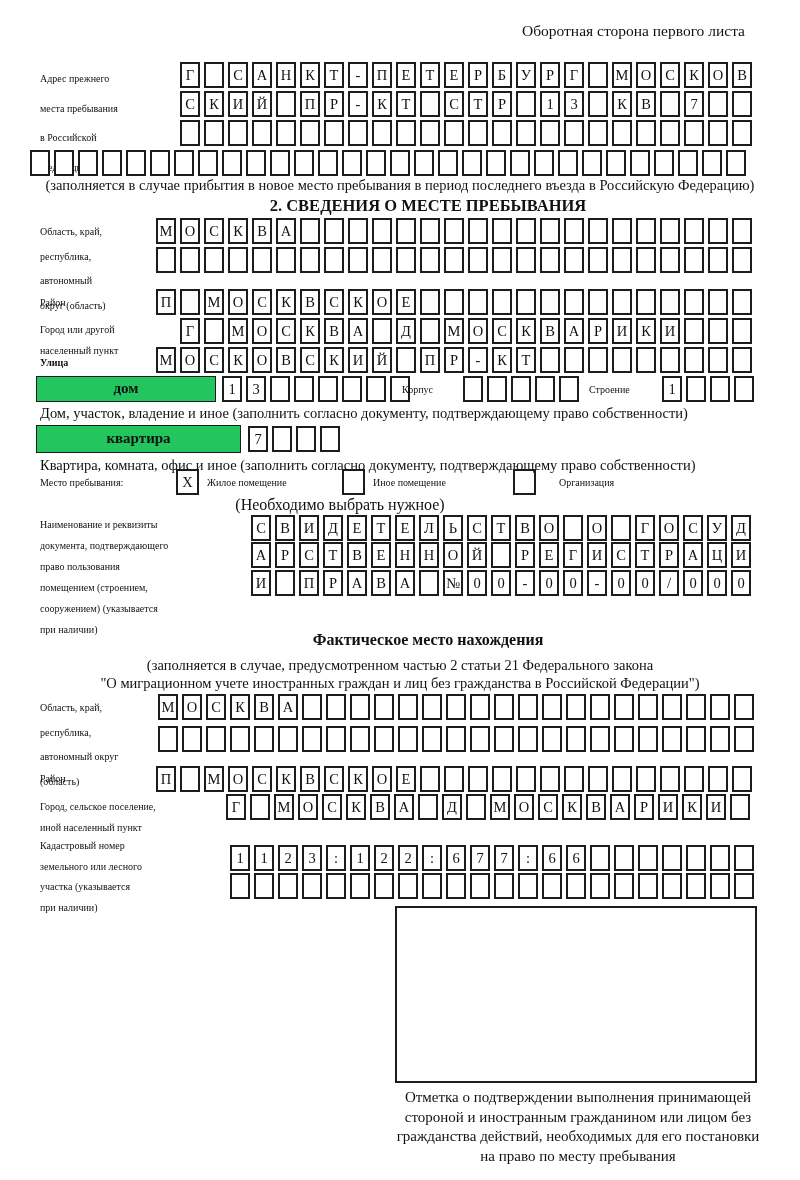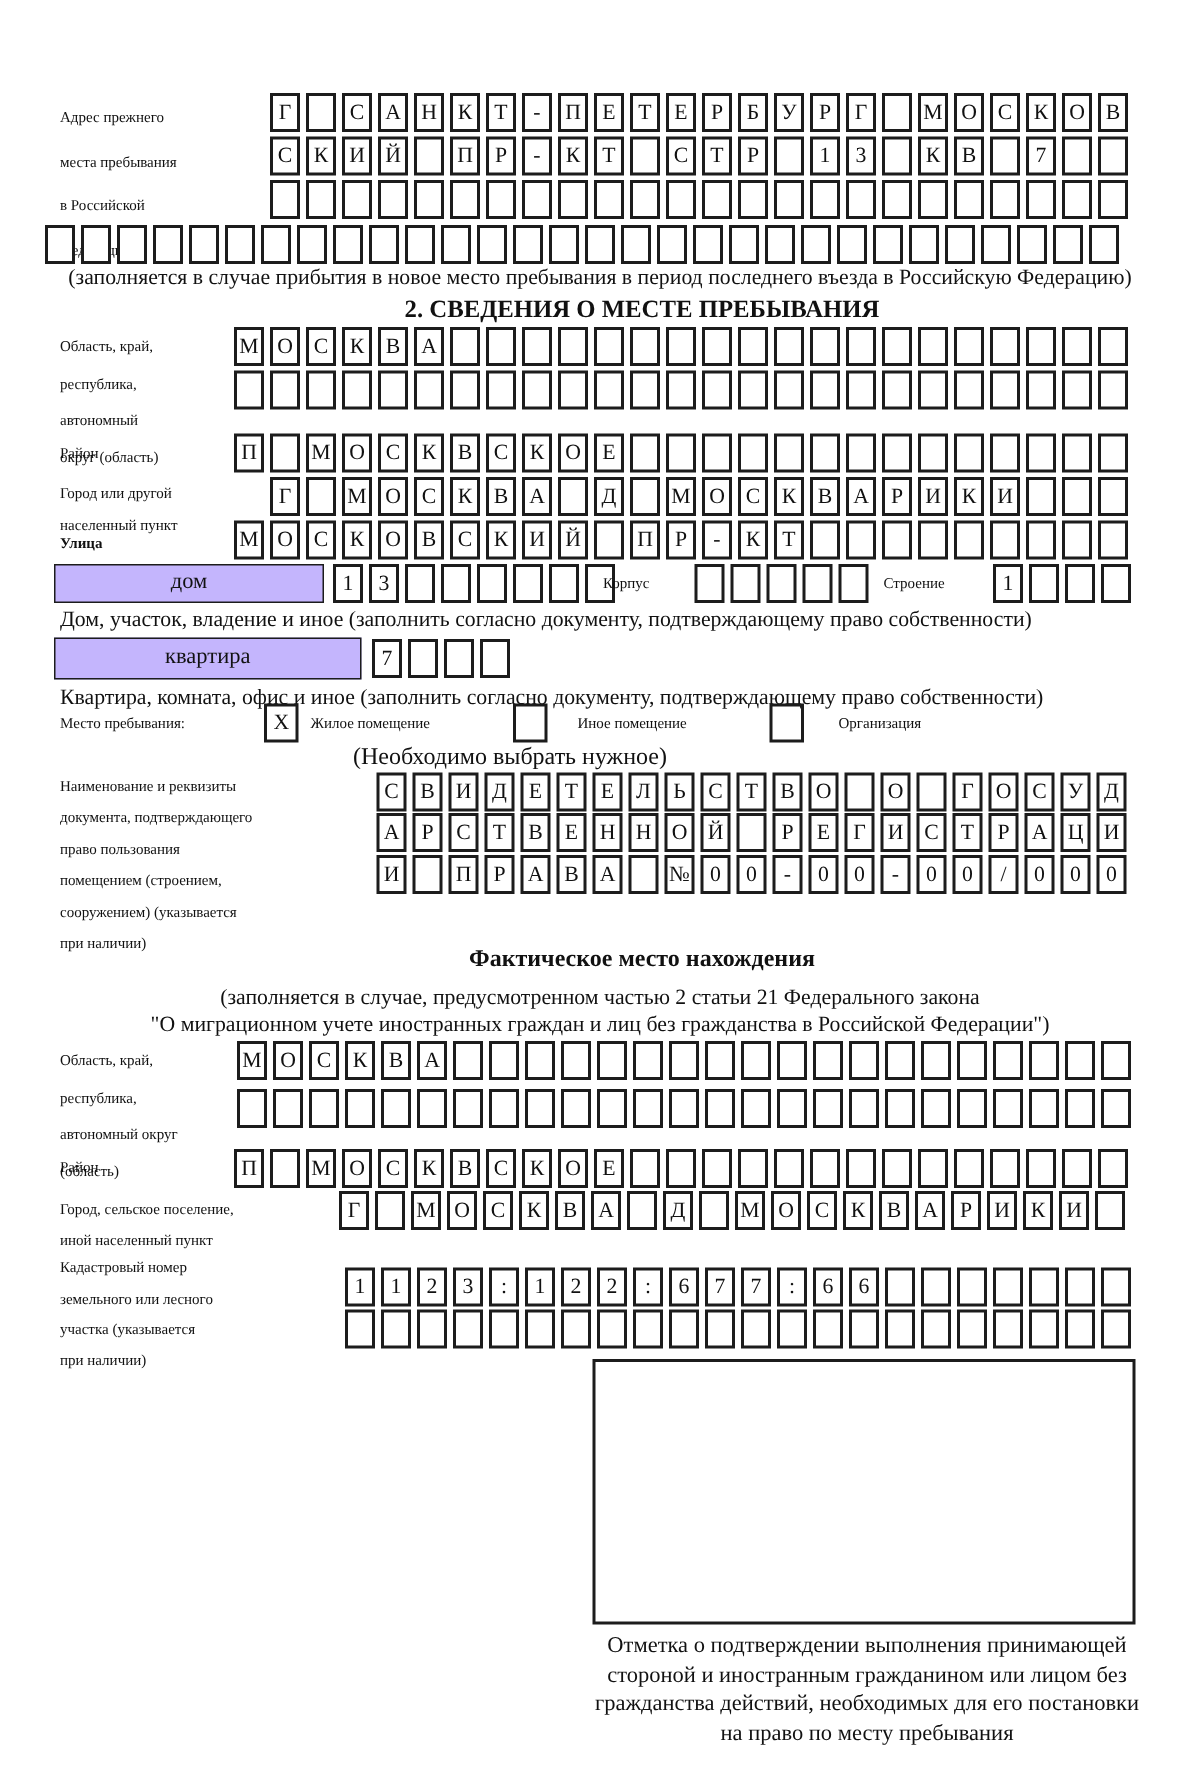--- a/index.html
+++ b/index.html
@@ -23,39 +23,39 @@
   .lbl-obl1{left:40px;top:220px;line-height:24.5px;}
   .g-obl1a{left:156px;top:218px;}
   .g-obl1b{left:156px;top:247px;}
   .lbl-rayon1{left:40px;top:293px;}
   .g-rayon1{left:156px;top:289px;}
   .lbl-gorod1{left:40px;top:319px;line-height:21px;}
   .g-gorod1{left:180px;top:318px;}
   .lbl-ulitsa{left:40px;top:353px;font-weight:bold;}
   .g-ulitsa{left:156px;top:347px;}
   .bigbox{position:absolute;box-sizing:border-box;border:1.7px solid #1c1c1c;
-          text-align:center;font-size:15px;background:#c4b5fd;}
+          text-align:center;font-size:15px;background:#22c55e;font-weight:bold;}
   .dom-box{left:36px;top:376px;width:180px;height:26px;line-height:23px;}
   .g-dom{left:222px;top:376px;}
   .lbl-korpus{left:402px;top:380px;}
   .g-korpus{left:463px;top:376px;}
   .lbl-stroenie{left:589px;top:380px;}
   .g-stroenie{left:662px;top:376px;}
   .note-left{position:absolute;left:40px;font-size:14.5px;white-space:nowrap;}
   .dom-note{top:405px;}
   .kv-box{left:36px;top:425px;width:205px;height:28px;line-height:25px;}
   .g-kv{left:248px;top:426px;}
   .kv-note{top:457px;}
   .lbl-stay{left:40px;top:473px;}
   .checkbox{position:absolute;box-sizing:border-box;width:23px;height:26px;border:2px solid #1c1c1c;
             text-align:center;line-height:22px;font-size:14.5px;}
   .cb1{left:176px;top:469px;}
   .opt1{left:207px;top:473px;}
   .cb2{left:342px;top:469px;}
-  .opt2{left:373px;top:473px;margin-left:12px;}
+  .opt2{left:373px;top:473px;}
   .cb3{left:513px;top:469px;}
   .opt3{left:559px;top:473px;}
   .stay-note{position:absolute;left:150px;top:496px;width:380px;text-align:center;font-size:16px;}
   .lbl-naim{left:40px;top:514px;line-height:21px;}
   .g-naim1{left:251px;top:515px;}
   .g-naim2{left:251px;top:542px;}
   .g-naim3{left:251px;top:570px;}
   .h3{top:631px;font-size:16px;}
   .n2a{top:657px;}
   .n2b{top:675px;}
@@ -72,20 +72,21 @@
   .stamp-box{position:absolute;left:395px;top:906px;width:362px;height:177px;
              box-sizing:border-box;border:2px solid #1c1c1c;background:#fff;}
   .stamp-caption{position:absolute;left:368px;top:1088px;width:420px;text-align:center;
                  font-size:15px;line-height:19.5px;}
 </style>
 </head>
 <body>
 
 <div id="page">
 
+  <div class="abs title">Оборотная сторона первого листа</div>
 
   <div class="lbl lbl-prev">
     <div>Адрес прежнего</div>
     <div>места пребывания</div>
     <div>в Российской</div>
     <div>Федерации</div>
   </div>
   <div class="grid g-addr1">
       <span class="cell">Г</span>
       <span class="cell"></span>

